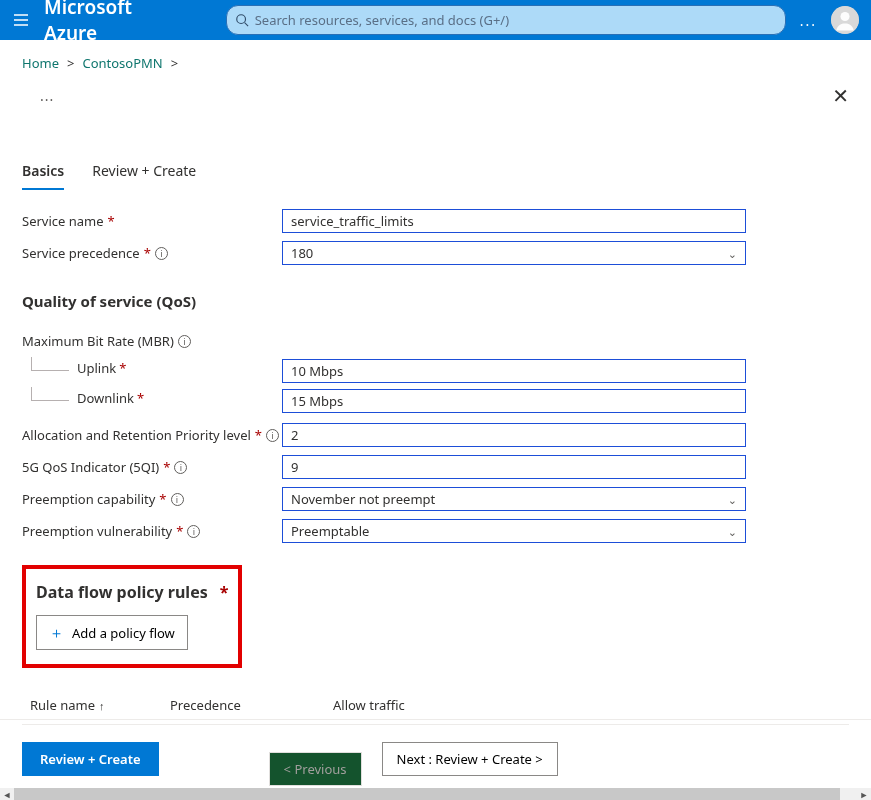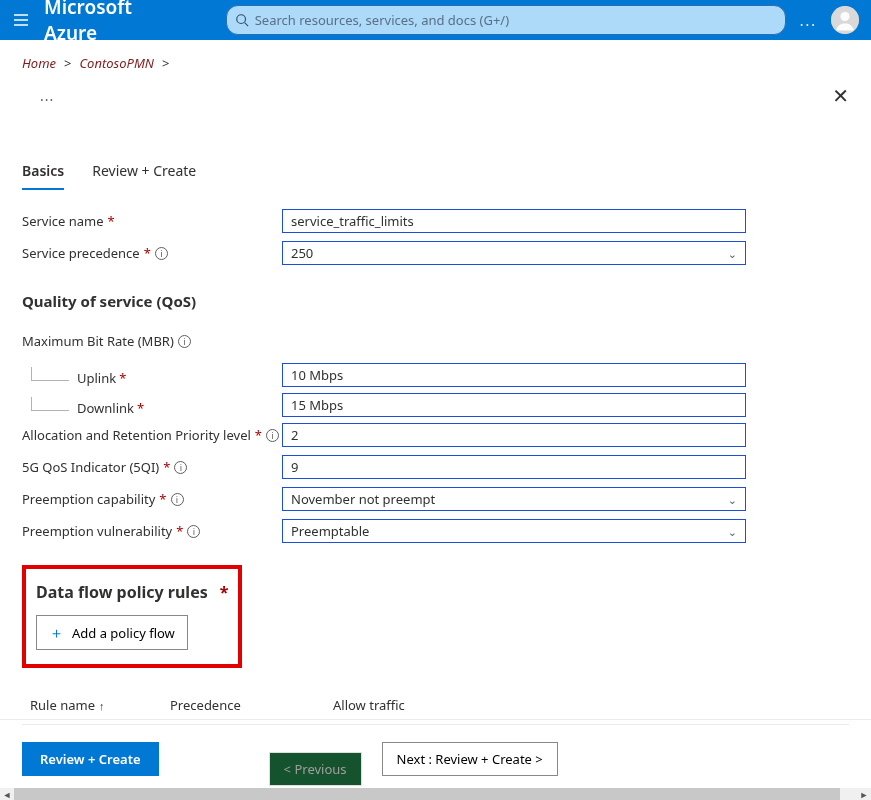--- a/index.html
+++ b/index.html
@@ -12,21 +12,21 @@
   .search-input { flex:1; border:none; background:transparent; font-size:13px; color:#3d4a5a; outline:none; }
   .search-input::placeholder { color:#5a6f86; }
   .top-right { margin-left:auto; display:flex; align-items:center; gap:14px; }
   .more-dots { color:#fff; letter-spacing:2px; font-size:14px; cursor:pointer; }
   .avatar { width:28px; height:28px; border-radius:50%; background:#ccc; display:flex; align-items:center; justify-content:center; overflow:hidden; }
   .avatar svg { width:28px; height:28px; }
 
   .content { padding:14px 22px 0 22px; }
   .breadcrumb { font-size:13px; color:#0078d4; display:flex; gap:8px; align-items:center; }
   .breadcrumb .sep { color:#323130; }
-  .breadcrumb a { color:#7f1d1d; text-decoration:none; cursor:pointer;font-style:italic; }
+  .breadcrumb a { color:#0f766e; text-decoration:none; cursor:pointer; }
 
   .page-head { display:flex; align-items:center; margin-top:10px; }
   .page-title { font-size:26px; font-weight:600; color:#323130; }
   .title-more { margin-left:18px; color:#605e5c; font-size:14px; cursor:pointer; letter-spacing:1px; }
   .close-x { margin-left:auto; font-size:20px; color:#323130; cursor:pointer; font-weight:300; }
 
   .tabs { margin-top:52px; display:flex; gap:28px; border-bottom:1px solid transparent; }
   .tab { font-size:14px; padding-bottom:8px; cursor:pointer; color:#323130; border-bottom:2px solid transparent; }
   .tab.active { border-bottom:2px solid #0078d4; font-weight:600; }
 
@@ -36,21 +36,21 @@
   .req { color:#a80000; }
   .info-icon { width:13px; height:13px; border:1px solid #605e5c; border-radius:50%; display:inline-flex; align-items:center; justify-content:center; font-size:9px; color:#605e5c; cursor:default; }
   .input-col { flex:0 0 464px; }
   .text-input, .select { width:100%; height:24px; border:1px solid #1d4ed8; padding:0 8px; font-size:13px; background:#fff; color:#323130;}
   .select { display:flex; align-items:center; justify-content:space-between; cursor:pointer; }
   .select .chev { color:#605e5c; font-size:11px; }
 
   .section-head { font-weight:700; font-size:15px; margin-top:24px; margin-bottom:16px; }
 
   .indent-parent { display:flex; flex-direction:column; }
-  .indent-row { display:flex; align-items:flex-end; min-height:28px; margin-bottom:2px; }
+  .indent-row { display:flex; align-items:flex-start; min-height:28px; margin-bottom:2px; }
   .indent-label { width:260px; font-size:13px; display:flex; align-items:center; }
   .indent-connector { display:inline-block; width:38px; height:14px; border-left:1px solid #b6b0b0; border-bottom:1px solid #b6b0b0; margin-left:9px; margin-right:8px; margin-top:-8px; }
 
   .highlight-box { margin-top:16px; border:4px solid #e20000; padding:12px 10px 14px 10px; display:inline-block; }
   .rules-title { font-weight:700; font-size:16px; display:flex; align-items:center; gap:12px;}
   .add-rule-btn { margin-top:12px; border:1px solid #8a8886; background:#fff; padding:6px 12px; font-size:13px; display:flex; align-items:center; gap:8px; cursor:pointer; }
   .plus-icon { color:#0078d4; font-size:15px; font-weight:400; }
 
   .table-head { margin-top:18px; display:flex; border-bottom:1px solid #edebe9; padding:10px 0; font-size:13px; color:#323130; }
   .th1 { width:148px; padding-left:8px; display:flex; gap:4px; align-items:center;}
@@ -130,21 +130,21 @@
     </div>
 
     <div class="row">
       <div class="label-col">
         <span>Service precedence</span>
           <span class="req">*</span>
         <span class="info-icon">i</span>
       </div>
       <div class="input-col">
         <div class="select">
-          <span>250</span>
+          <span>180</span>
           <span class="chev">⌄</span>
         </div>
       </div>
     </div>
 
     <div class="section-head">Quality of service (QoS)</div>
 
     <div class="row">
       <div class="label-col">
         <span>Maximum Bit Rate (MBR)</span>

